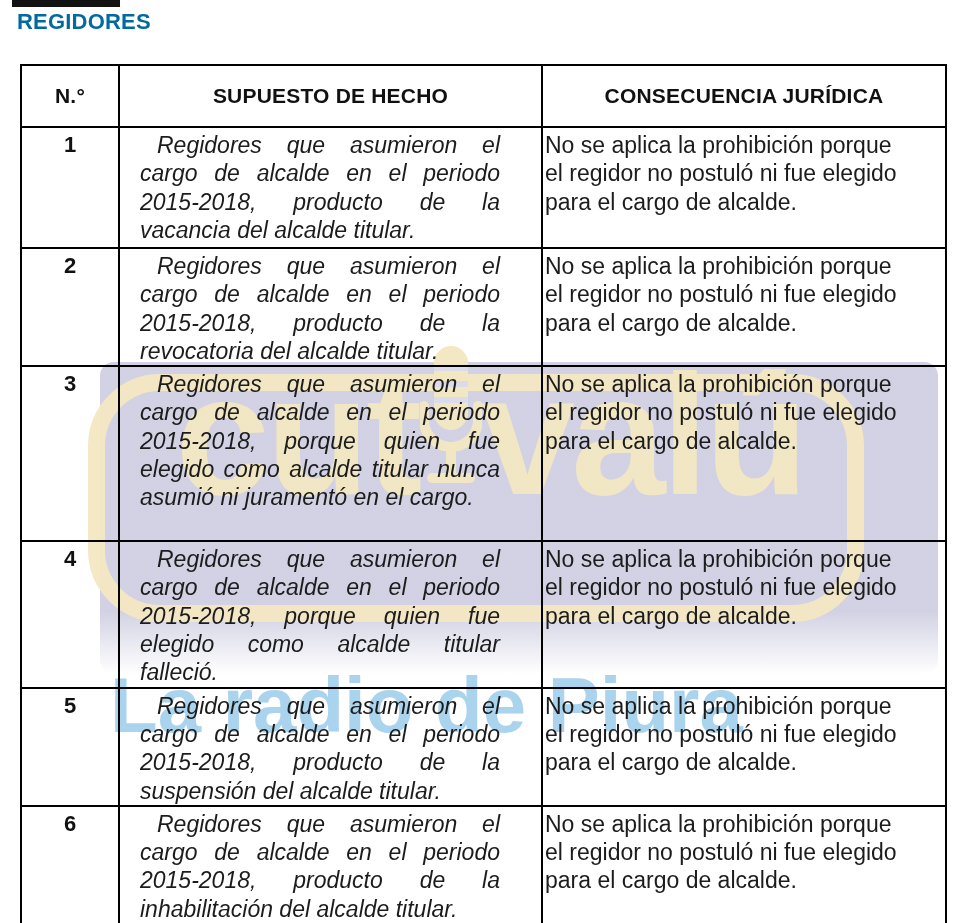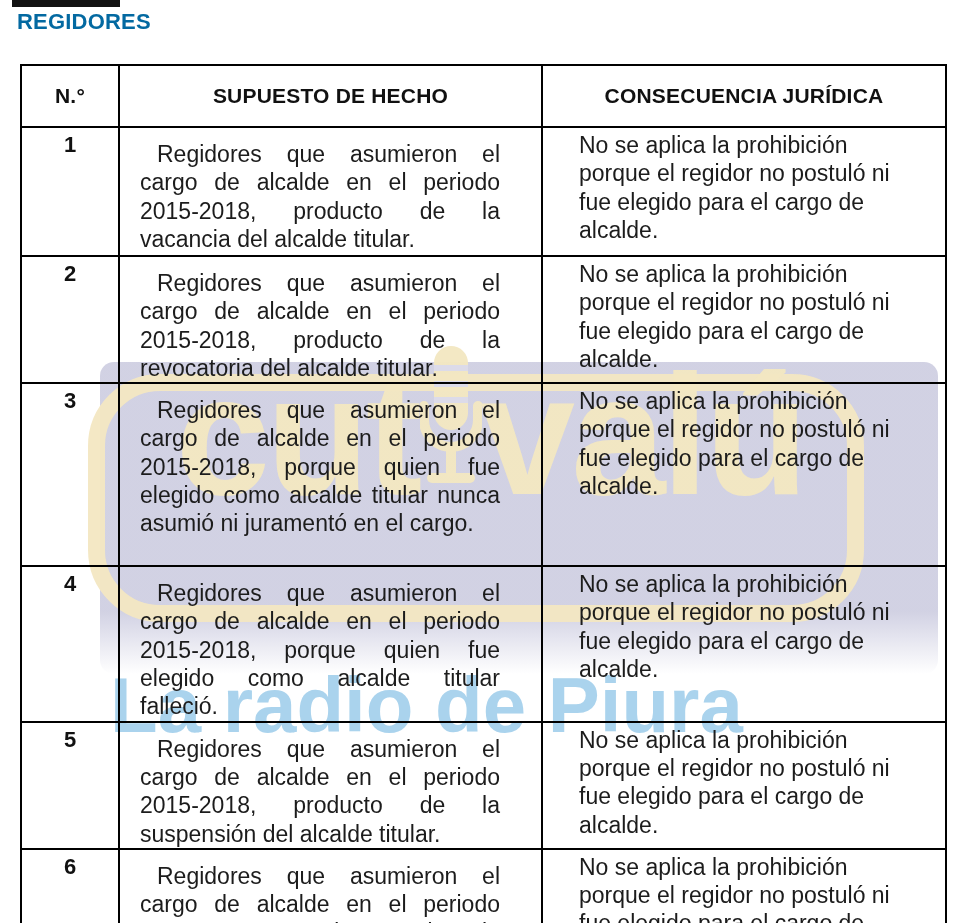--- a/index.html
+++ b/index.html
@@ -82,26 +82,27 @@
   .regidores th{
     height:58px;vertical-align:middle;text-align:center;
     font-size:21px;font-weight:bold;letter-spacing:0.2px;color:#111;
   }
   .regidores td{font-size:23px;line-height:28.3px;}
   .regidores td.num{
     text-align:center;font-weight:bold;padding-top:3px;font-size:22px;color:#111;
   }
   .regidores td.sup{
     text-align:justify;
-    padding:12px 41px 0 20px;
+    padding:3px 41px 0 20px;
     text-indent:17px;
+    font-style:italic;
   }
   .regidores td.con{
     text-align:left;
-    padding:3px 30px 0 36px;
+    padding:3px 30px 0 2px;
   }
   tbody tr:nth-child(1) td{height:115px;}
   tbody tr:nth-child(2) td{height:111px;}
   tbody tr:nth-child(3) td{height:169px;}
   tbody tr:nth-child(4) td{height:140px;}
   tbody tr:nth-child(5) td{height:111px;}
   tbody tr:nth-child(6) td{height:111px;}
 </style>
 </head>
 <body>

